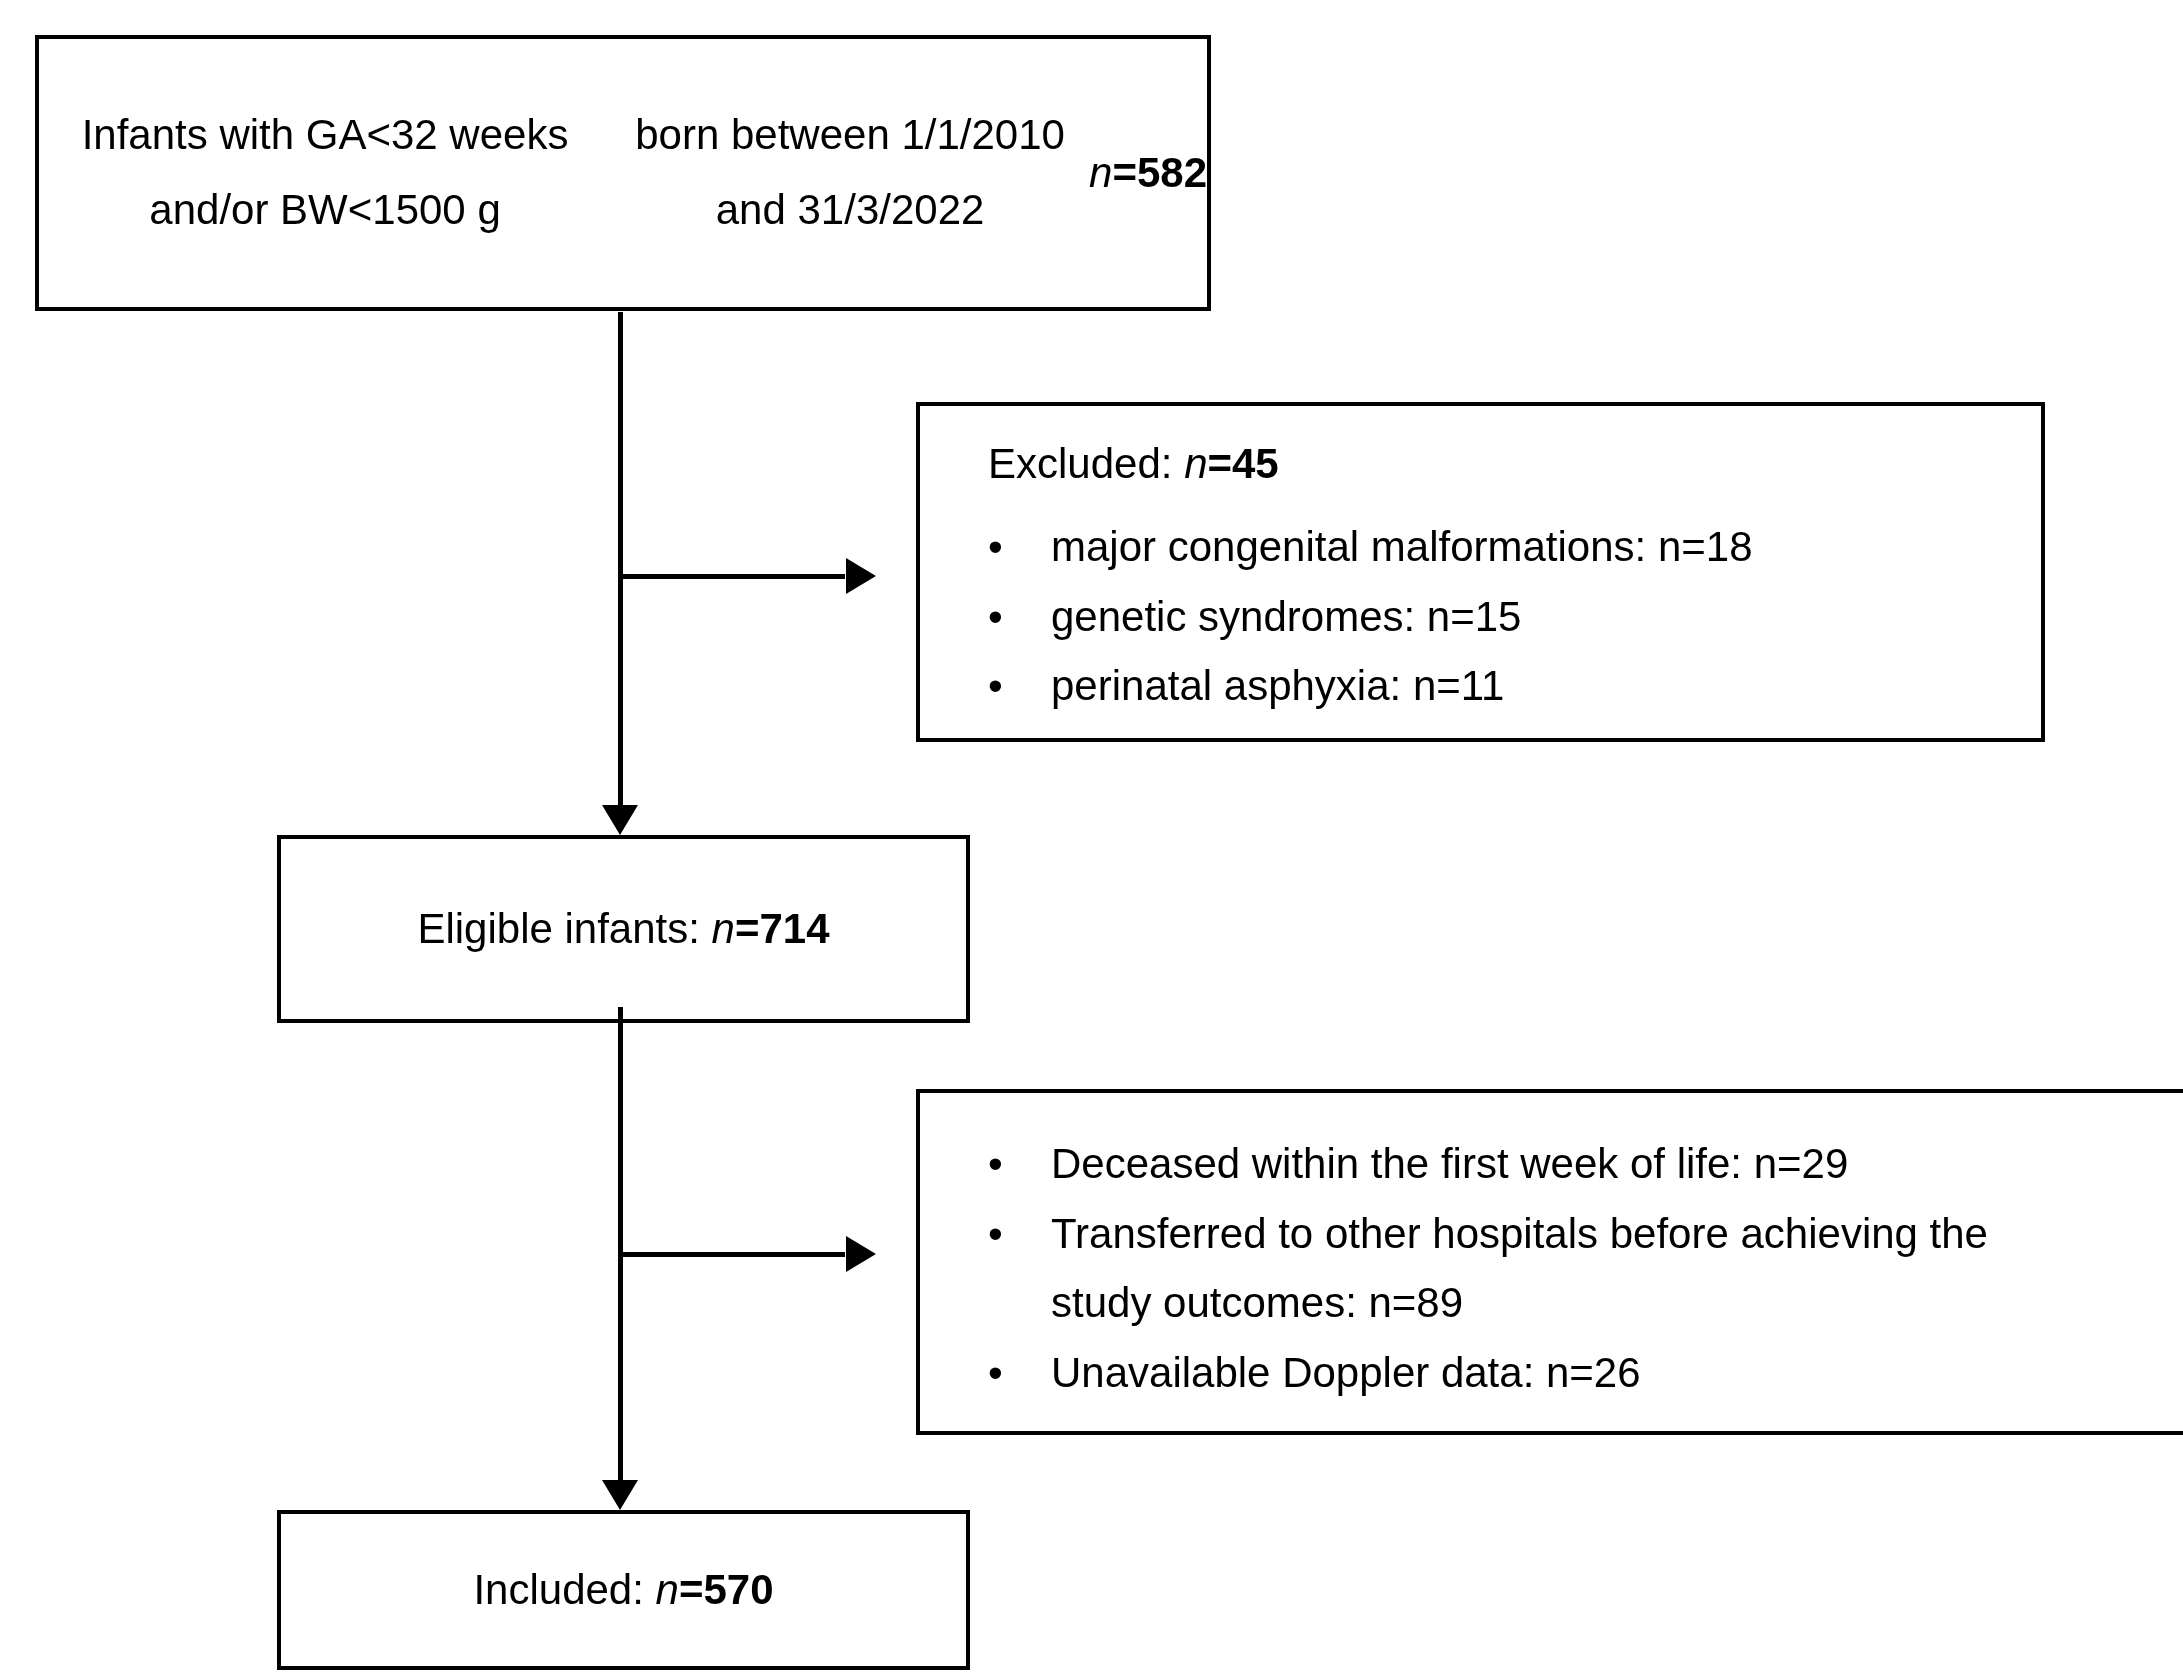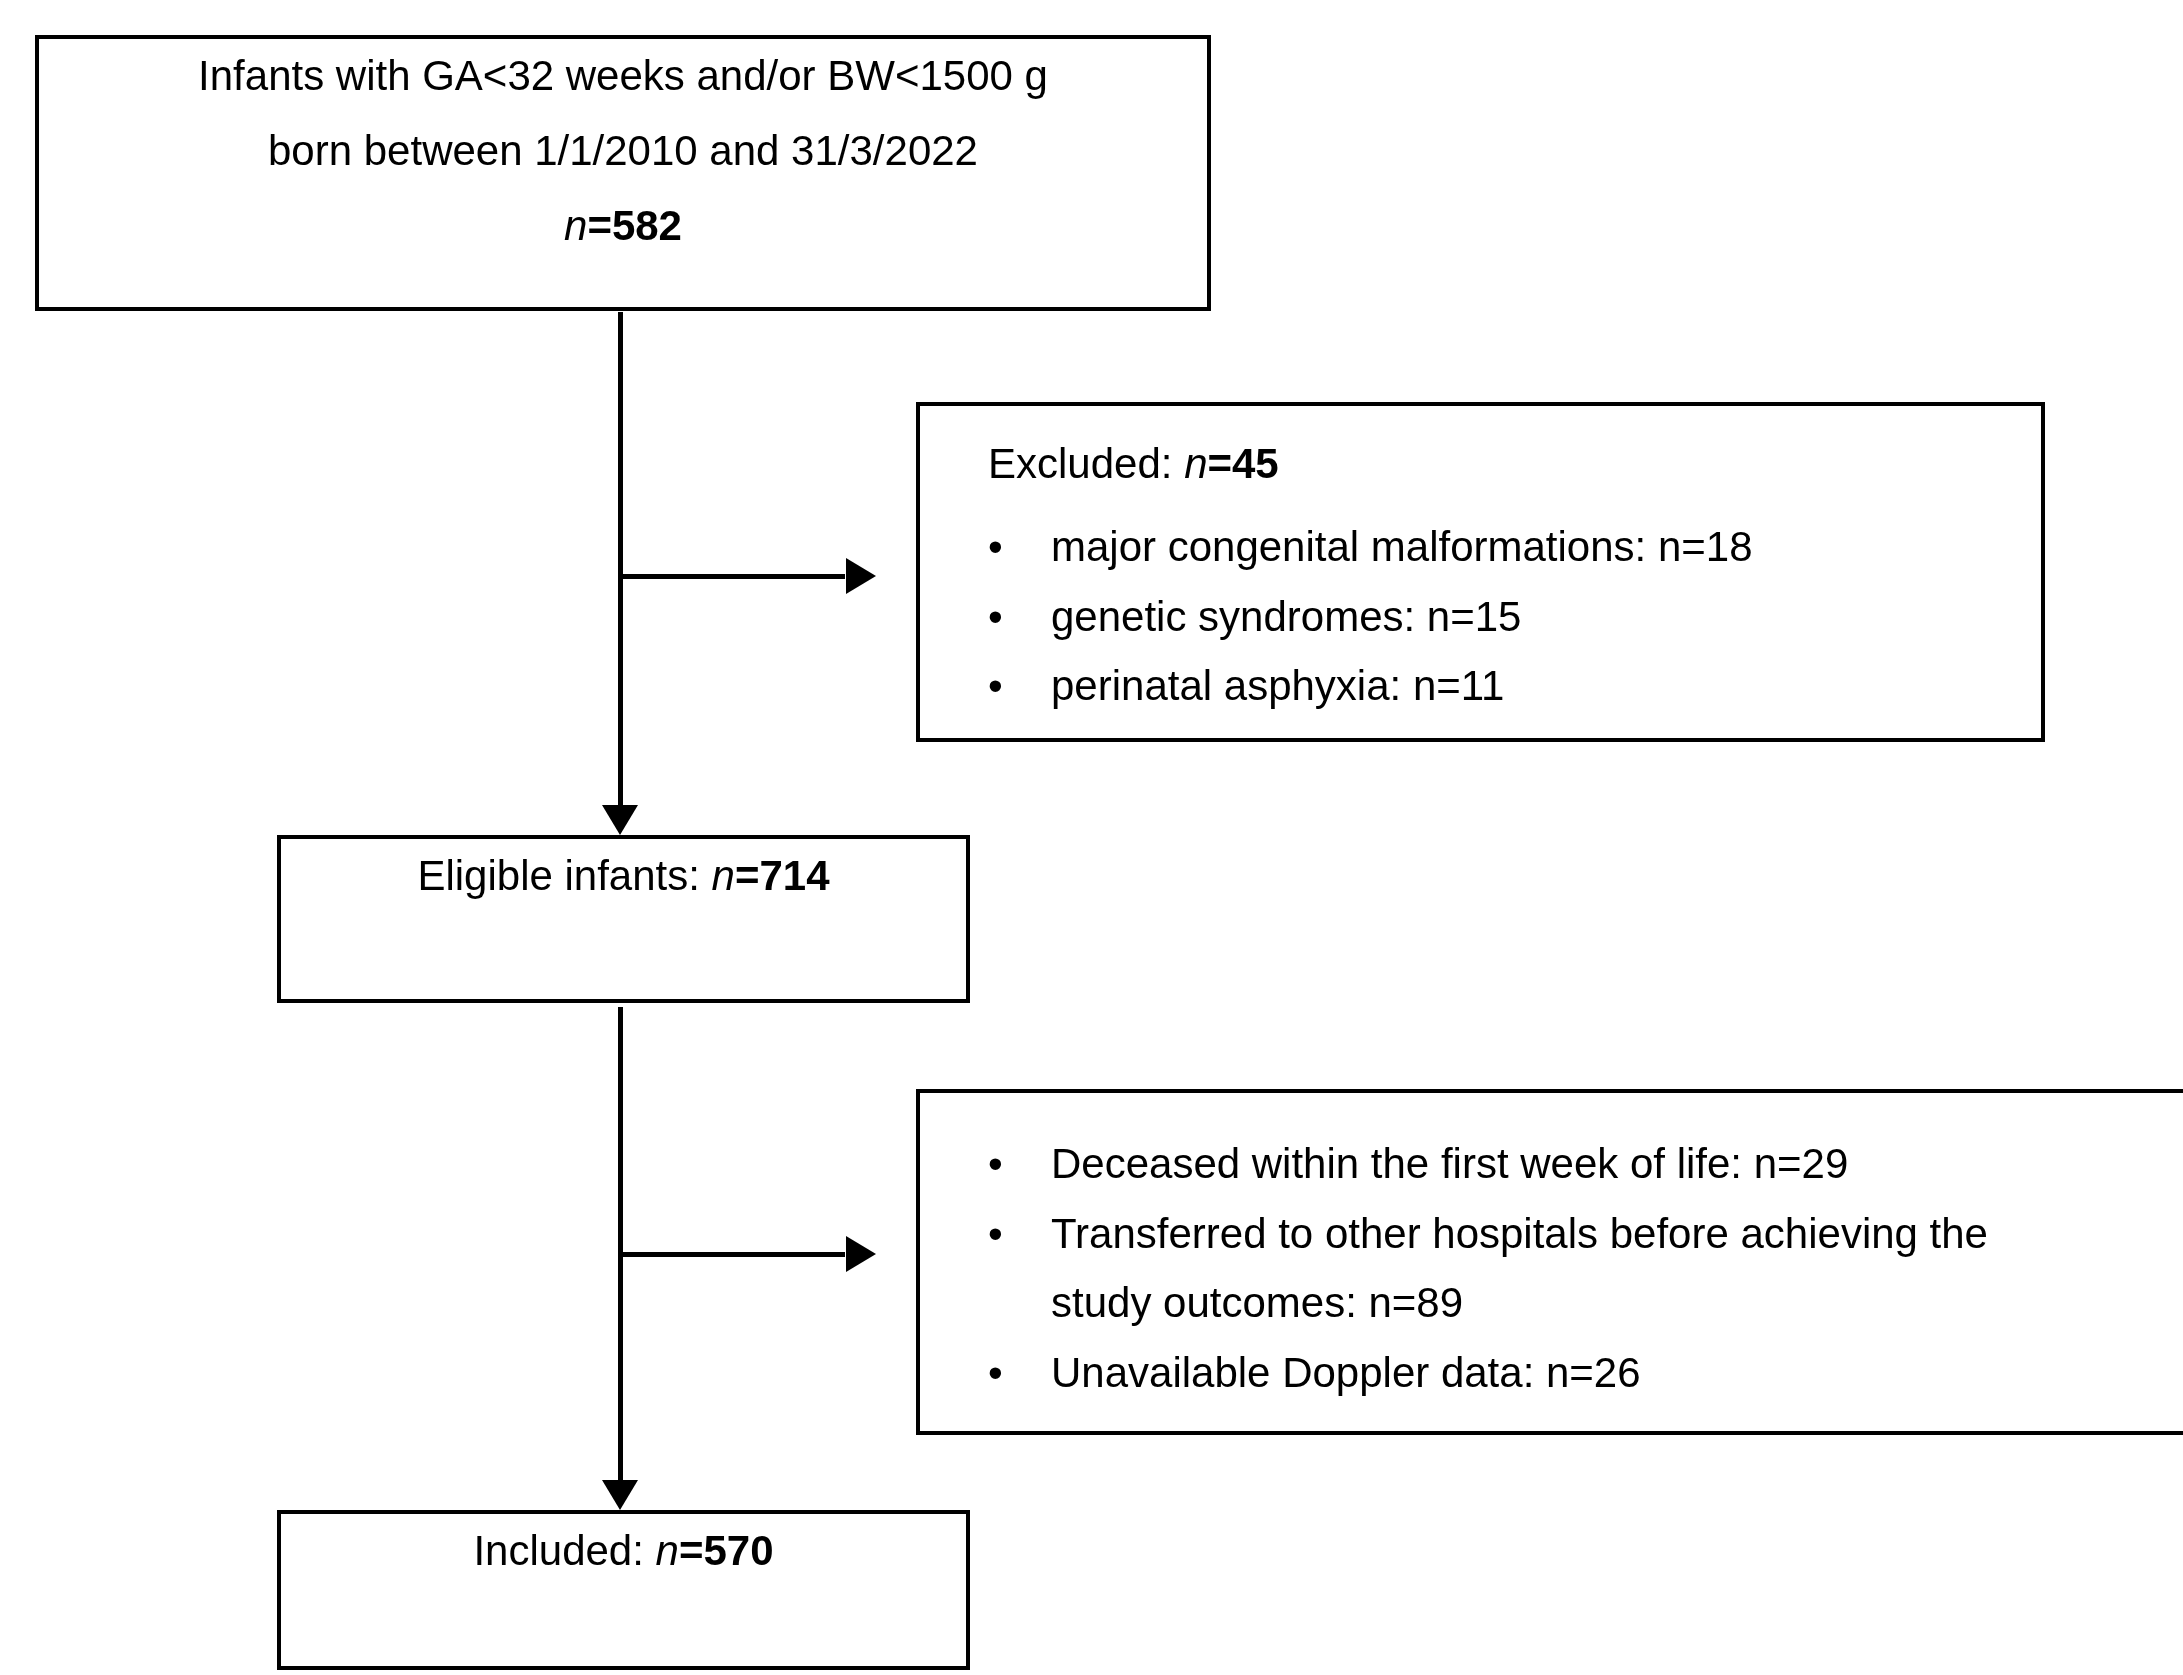--- a/index.html
+++ b/index.html
@@ -13,30 +13,31 @@
   }
   .box {
     position: absolute;
     box-sizing: border-box;
     background: #ffffff;
     border: 4.5px solid #000000;
     font-size: 42px;
   }
   .centerbox {
     display: flex;
-    flex-direction: column;
+    flex-direction: row;
+    justify-content: center;
     align-items: center;
     text-align: center;
     line-height: 1.78;
   }
   .listbox { line-height: 1.66; margin-left: 40px; }
 
   #box-population { left: 35px;  top: 35px;   width: 1176px; height: 276px; }
   #box-excluded   { left: 876px; top: 402px;  width: 1129px; height: 340px; padding: 22.6px 30px 0 68px; }
-  #box-eligible   { left: 277px; top: 835px; width: 693px;  height: 168px; }
+  #box-eligible   { left: 277px; top: 835px; width: 693px;  height: 188px; }
   #box-attrition  { left: 876px; top: 1089px; width: 1304px; height: 346px; padding: 36px 30px 0 68px; }
   #box-included   { left: 277px; top: 1510px; width: 693px;  height: 160px; }
 
   .it { font-style: italic; }
   .b  { font-weight: bold; }
 
   ul.bullets { margin: 13.6px 0 0 0; padding: 0; list-style: none; }
   ul.bullets.no-title { margin: 0; }
   li.bullet-item { display: flex; align-items: flex-start; }
   .marker { flex: 0 0 63px; width: 63px; }

